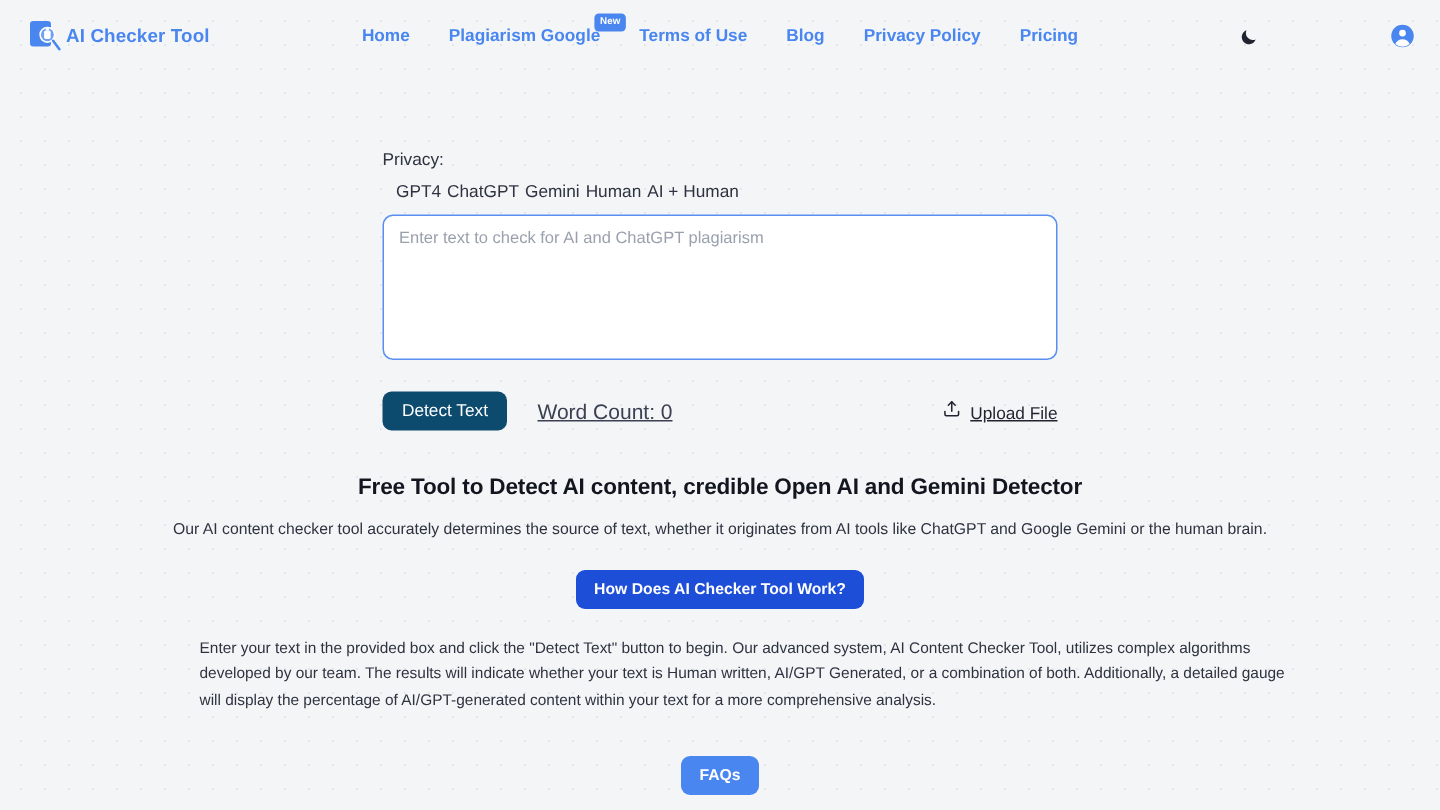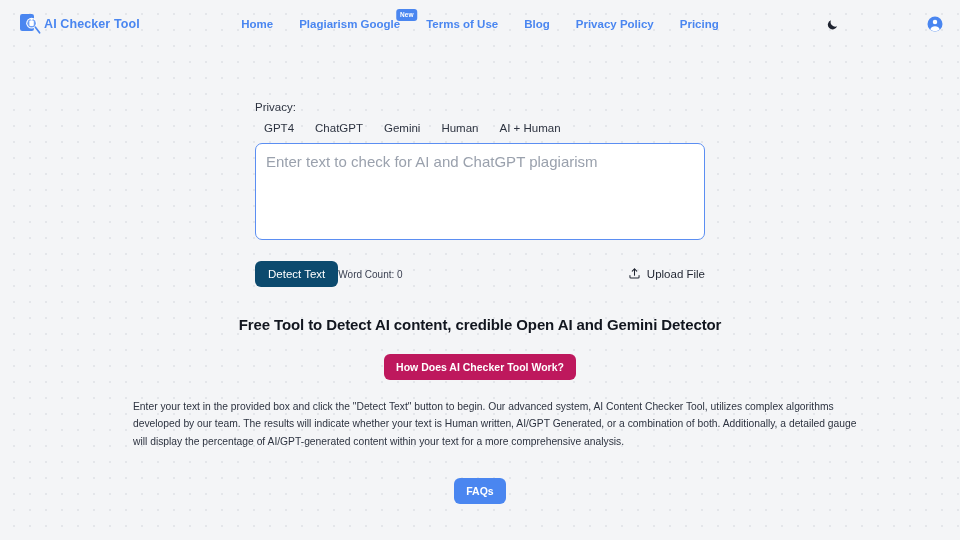--- a/index.html
+++ b/index.html
@@ -116,42 +116,42 @@
 
   .examples-label {
     font-size: 11.5px;
     color: #2d3340;
     margin-bottom: 9px;
   }
 
   .example-tabs {
     display: flex;
     align-items: center;
-    gap: 21px;
+    gap: 4px;
     padding-left: 9px;
     margin-bottom: 9px;
     text-align: center;
   }
 
   .example-tab {
     font-size: 11.5px;
     color: #2d3340;
     cursor: pointer;
     white-space: nowrap;
   }
 
   .textarea-box {
     width: 450px;
     height: 97px;
     border: 1.3px solid #5b8ef2;
     border-radius: 7px;
     background: #ffffff;
     padding: 9px 10px;
     font-family: "Liberation Sans", sans-serif;
-    font-size: 15px;
+    font-size: 11px;
     color: #1f2430;
     resize: none;
     outline: none;
     display: block;
   }
 
   .textarea-box::placeholder { color: #9aa1ad; }
 
   .action-row {
     display: flex;
@@ -166,35 +166,37 @@
     border-radius: 6px;
     font-family: "Liberation Sans", sans-serif;
     font-size: 11.5px;
     font-weight: 400;
     padding: 7px 13px;
     cursor: pointer;
     white-space: nowrap;
   }
 
   .word-count {
-    font-size: 10px;
+    font-size: 14px;
     color: #3b4152;
-    margin-left: 0;
-    white-space: nowrap;
+    margin-left: 20px;
+    white-space: nowrap;
+    text-decoration: underline;
   }
 
   .upload {
     margin-left: auto;
     display: flex;
-    align-items: center;
+    align-items: flex-end;
     gap: 6px;
     font-size: 11.5px;
     color: #1f2430;
     cursor: pointer;
     white-space: nowrap;
+    text-decoration: underline;
   }
 
   
   .info {
     width: 780px;
     margin: 29px auto 0;
     text-align: center;
   }
 
   .info-title {
@@ -205,21 +207,21 @@
   }
 
   .info-sub {
     font-size: 10.5px;
     color: #2d3340;
     margin-top: 14px;
   }
 
   .pill-btn {
     display: inline-block;
-    background: #be185d;
+    background: #1d4ed8;
     color: #ffffff;
     border: none;
     border-radius: 6px;
     font-family: "Liberation Sans", sans-serif;
     font-size: 10.5px;
     font-weight: 700;
     padding: 7px 12px;
     margin-top: 21px;
     cursor: pointer;
     white-space: nowrap;
@@ -332,19 +334,20 @@
         </svg>
       </span>
       <span>Upload File</span>
     </div>
   </div>
 
 </div>
 
 <div class="info">
   <h1 class="info-title">Free Tool to Detect AI content, credible Open AI and Gemini Detector</h1>
+  <p class="info-sub">Our AI content checker tool accurately determines the source of text, whether it originates from AI tools like ChatGPT and Google Gemini or the human brain.</p>
   <button class="pill-btn">How Does AI Checker Tool Work?</button>
   <p class="info-body">Enter your text in the provided box and click the "Detect Text" button to begin. Our advanced system, AI Content Checker Tool, utilizes complex algorithms developed by our team. The results will indicate whether your text is Human written, AI/GPT Generated, or a combination of both. Additionally, a detailed gauge will display the percentage of AI/GPT-generated content within your text for a more comprehensive analysis.</p>
 </div>
 
 <div class="faq-wrap">
   <button class="faq-btn">FAQs</button>
 </div>
 
 </body></html>

